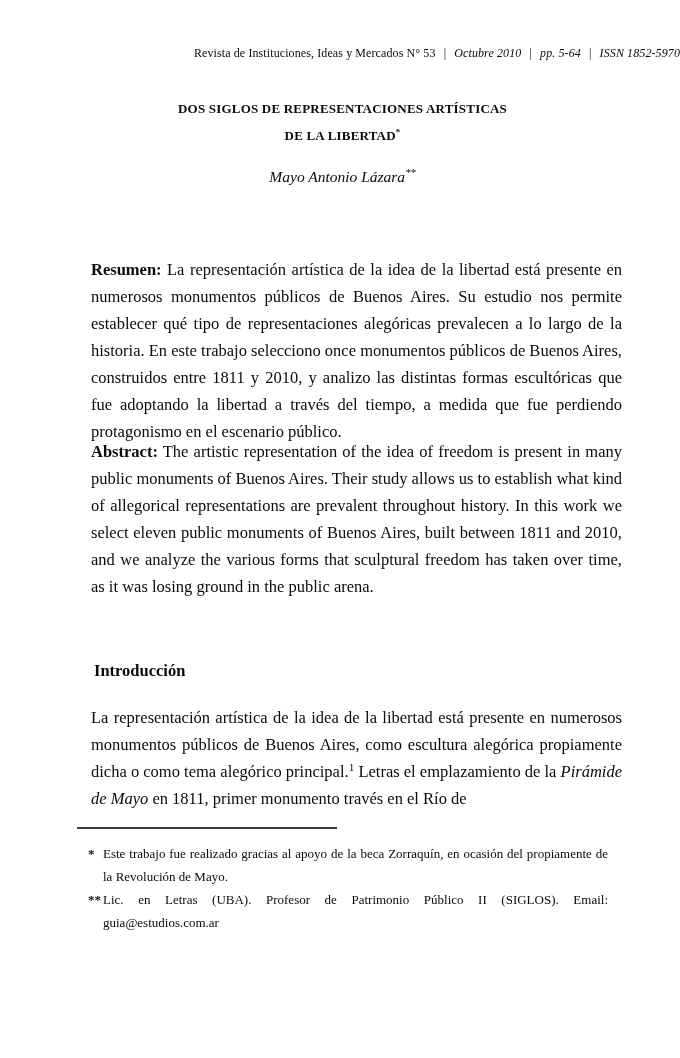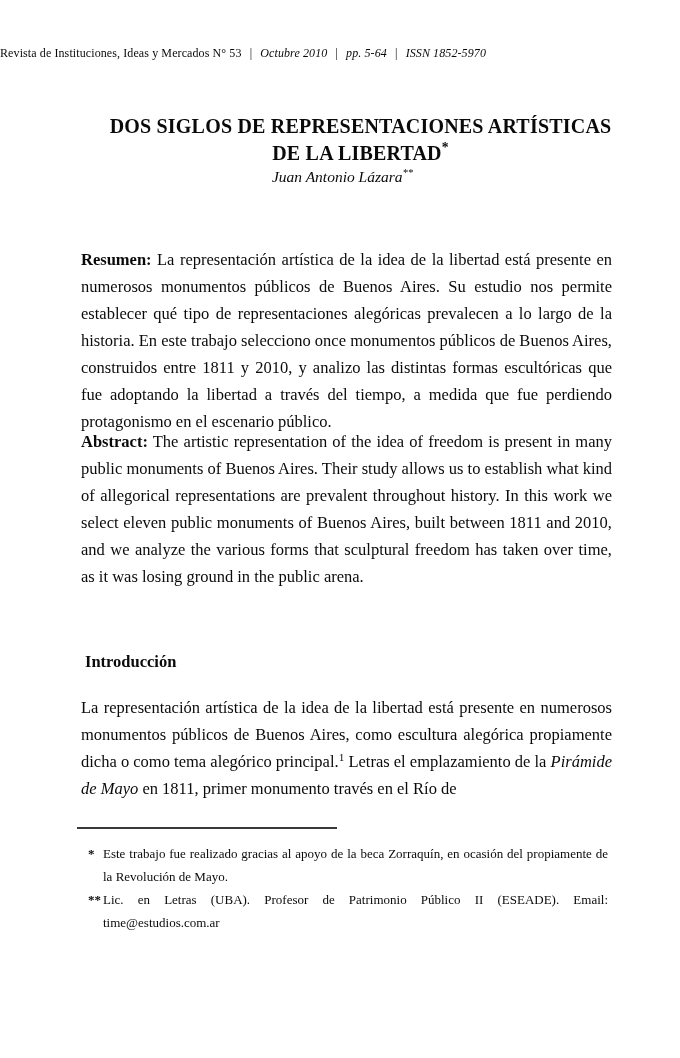--- a/index.html
+++ b/index.html
@@ -11,66 +11,66 @@
     background: #ffffff;
     color: #0a0a0a;
     font-family: "Liberation Serif", "DejaVu Serif", serif;
     overflow: hidden;
   }
   .running-header {
     position: absolute;
     top: 46px;
     left: 0;
     right: 0;
-    text-align: left;
+    text-align: right;
     font-size: 12px;
     letter-spacing: 0.1px;
     white-space: nowrap;
   }
   .running-header .sep { margin: 0 5px; font-style: normal; }
   .running-header .it { font-style: italic; }
   .title {
     position: absolute;
     top: 95px;
     left: 77px;
     width: 531px;
-    margin: 18px;
+    margin: 0;
     text-align: center;
-    font-size: 20px;
+    font-size: 13px;
     font-weight: bold;
     line-height: 27px;
     letter-spacing: 0.2px;
   }
   .author {
     position: absolute;
     top: 168px;
     left: 77px;
     width: 531px;
     text-align: center;
     font-style: italic;
     font-size: 15.5px;
   }
   sup { font-size: 68%; vertical-align: super; line-height: 0; }
   .body-para {
     position: absolute;
     left: 77px;
     width: 531px;
-    margin: 4px;
+    margin: 14px;
     font-size: 16.5px;
     line-height: 27px;
     text-align: justify;
   }
   .resumen  { top: 242px; }
   .abstract { top: 424px; }
   .section-heading {
     position: absolute;
     top: 644px;
     left: 77px;
     width: 531px;
-    margin: 8px;
+    margin: 17px;
     font-size: 16.5px;
     font-weight: bold;
   }
   .intro-para { top: 690px; }
   .footnotes {
     position: absolute;
     top: 827px;
     left: 77px;
     width: 531px;
     font-size: 13px;
@@ -102,35 +102,35 @@
     <span class="sep">|</span>
     <span class="it">Octubre 2010</span>
     <span class="sep">|</span>
     <span class="it">pp. 5-64</span>
     <span class="sep">|</span>
     <span class="it">ISSN 1852-5970</span>
   </div>
 
   <h1 class="title"><span>DOS SIGLOS DE REPRESENTACIONES ARTÍSTICAS</span><br><span>DE LA LIBERTAD</span><sup>*</sup></h1>
 
-  <div class="author"><span>Juan Antonio Lázara</span><sup>**</sup></div>
+  <div class="author"><span>Mayo Antonio Lázara</span><sup>**</sup></div>
 
   <p class="body-para resumen"><b>Resumen:</b><span> La representación artística de la idea de la libertad está presente en numerosos monumentos públicos de Buenos Aires. Su estudio nos permite establecer qué tipo de representaciones alegóricas prevalecen a lo largo de la historia. En este trabajo selecciono once monumentos públicos de Buenos Aires, construidos entre 1811 y 2010, y analizo las distintas formas escultóricas que fue adoptando la libertad a través del tiempo, a medida que fue perdiendo protagonismo en el escenario público.</span></p>
 
   <p class="body-para abstract"><b>Abstract:</b><span> The artistic representation of the idea of freedom is present in many public monuments of Buenos Aires. Their study allows us to establish what kind of allegorical representations are prevalent throughout history. In this work we select eleven public monuments of Buenos Aires, built between 1811 and 2010, and we analyze the various forms that sculptural freedom has taken over time, as it was losing ground in the public arena.</span></p>
 
   <h2 class="section-heading">Introducción</h2>
 
   <p class="body-para intro-para"><span>La representación artística de la idea de la libertad está presente en numerosos monumentos públicos de Buenos Aires, como escultura alegórica propiamente dicha o como tema alegórico principal.</span><sup>1</sup><span> Letras el emplazamiento de la </span><i>Pirámide de Mayo</i><span> en 1811, primer monumento través en el Río de</span></p>
 
   <div class="footnotes">
     <div class="fn-rule"></div>
     <div class="fn">
       <span class="fn-marker">*</span>
       <span class="fn-text">Este trabajo fue realizado gracias al apoyo de la beca Zorraquín, en ocasión del propiamente de la Revolución de Mayo.</span>
     </div>
     <div class="fn">
       <span class="fn-marker">**</span>
-      <span class="fn-text">Lic. en Letras (UBA). Profesor de Patrimonio Público II (ESEADE). Email: time@estudios.com.ar</span>
+      <span class="fn-text">Lic. en Letras (UBA). Profesor de Patrimonio Público II (SIGLOS). Email: guia@estudios.com.ar</span>
     </div>
   </div>
 
 </div>
 
 </body></html>

